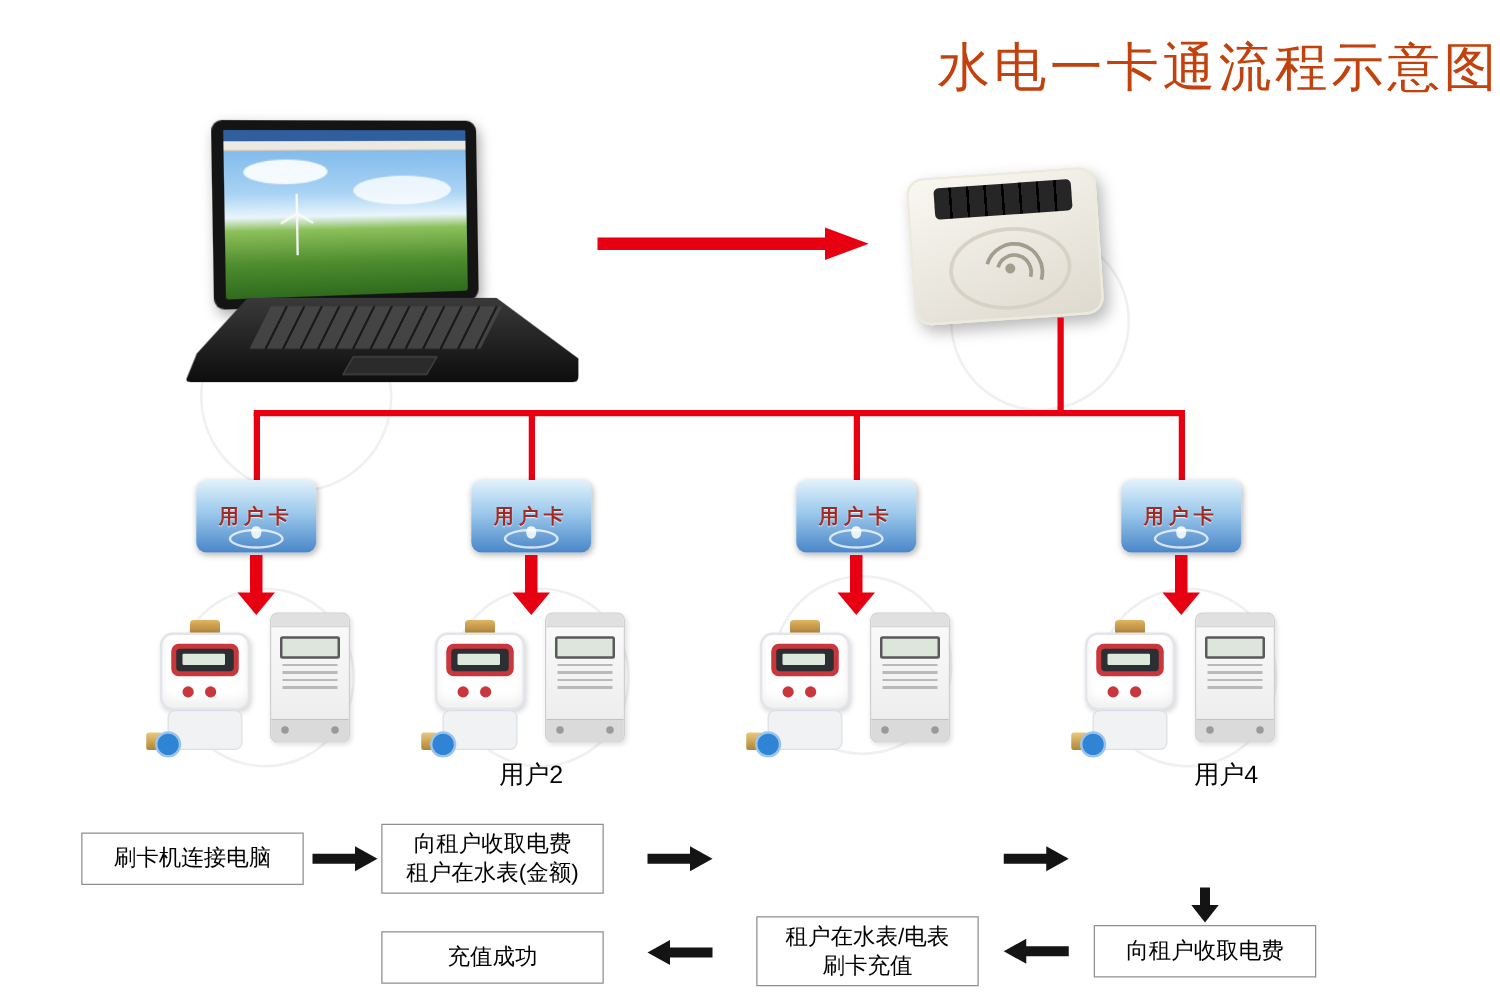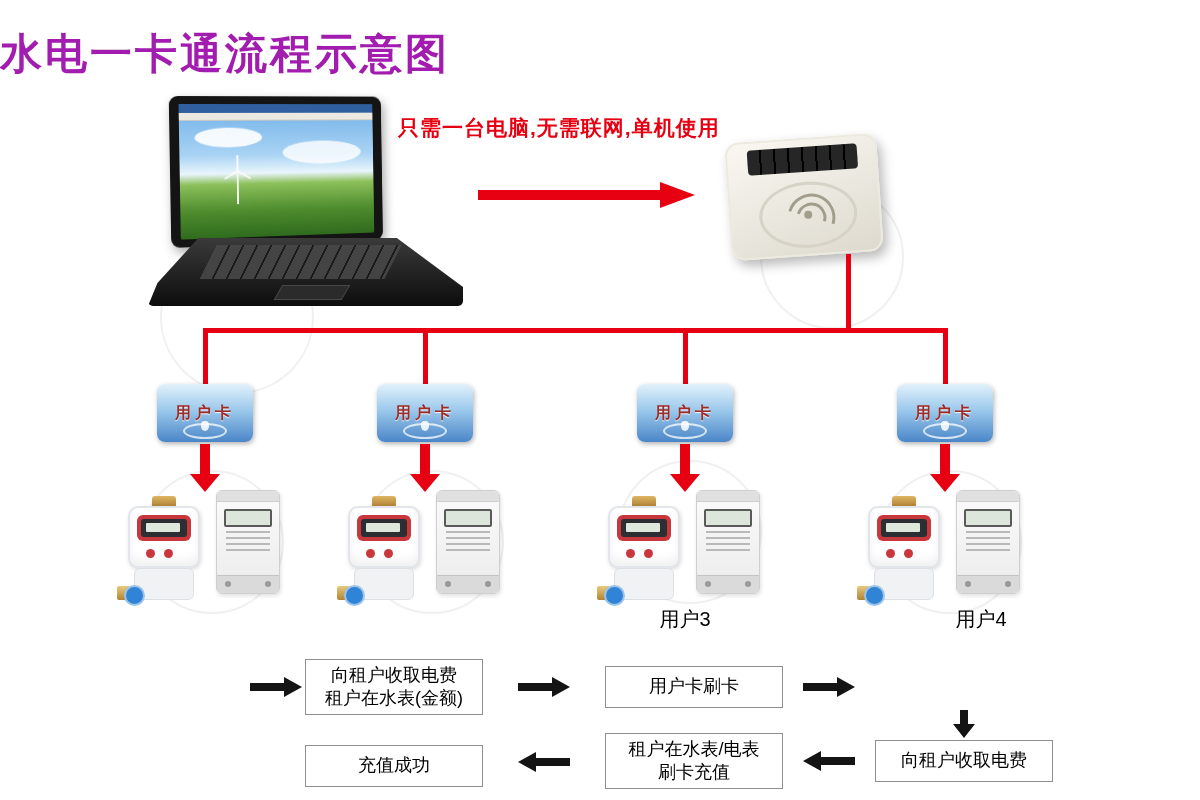--- a/index.html
+++ b/index.html
@@ -1,22 +1,22 @@
 <!DOCTYPE html>
 <html><head>
 <meta charset="utf-8">
 <style>
   html,body { margin:0; padding:0; background:#fff; }
   .stage {
     position:relative; width:1200px; height:800px; background:#ffffff;
     font-family:"Liberation Sans","DejaVu Sans",sans-serif; overflow:hidden;
   }
   
-  .title { position:absolute; top:26px; left:0; width:100%; text-align:left;
-           font-size:42px; font-weight:bold; color:#a21caf; letter-spacing:3px; }
+  .title { position:absolute; top:26px; left:0; width:100%; text-align:right;
+           font-size:42px; font-weight:normal; color:#c2410c; letter-spacing:3px; }
   .note  { position:absolute; left:398px; top:114px; color:#e60012;
            font-size:21px; font-weight:bold; letter-spacing:1px; }
 
   
   .laptop { position:absolute; left:148px; top:96px; width:315px; height:210px; }
   .lp-screen { position:absolute; left:22px; top:0; width:232px; height:152px;
     background:#141414; border-radius:9px; padding:8px 10px; box-sizing:border-box;
     transform:perspective(900px) rotateY(14deg) rotate(-1deg); transform-origin:left center;
     box-shadow:3px 5px 12px rgba(0,0,0,.35); }
   .lp-display { position:relative; width:100%; height:100%; overflow:hidden; border-radius:2px;
@@ -182,21 +182,20 @@
         <div class="turbine-blade b2"></div>
         <div class="turbine-blade b3"></div>
       </div>
     </div>
     <div class="lp-base">
       <div class="lp-keys"></div>
       <div class="lp-touchpad"></div>
     </div>
   </div>
 
-  <div class="note">只需一台电脑,无需联网,单机使用</div>
 
   <div class="big-arrow">
     <div class="shaft"></div>
     <div class="head"></div>
   </div>
 
   <div class="reader">
     <div class="reader-panel"></div>
     <div class="rfid">
       <div class="rfid-dot"></div>
@@ -344,38 +343,38 @@
     <div class="emeter">
       <div class="em-top"></div>
       <div class="em-lcd"></div>
       <div class="em-lines"></div>
       <div class="em-bottom"></div>
       <div class="em-screw e1"></div>
       <div class="em-screw e2"></div>
     </div>
   </div>
 
-  <div class="user-label l3">用户3</div>
+  <div class="user-label l2">用户2</div>
   <div class="user-label l4">用户4</div>
 
+  <div class="fbox fb1">
+    <span>刷卡机连接电脑</span>
+  </div>
   <div class="arr arr-r ar1">
       <div class="shaft"></div>
       <div class="head"></div>
     </div>
   <div class="fbox fb2">
     <span>向租户收取电费</span>
     <span>租户在水表(金额)</span>
   </div>
   <div class="arr arr-r ar2">
       <div class="shaft"></div>
       <div class="head"></div>
     </div>
-  <div class="fbox fb3">
-    <span>用户卡刷卡</span>
-  </div>
   <div class="arr arr-r ar3">
       <div class="shaft"></div>
       <div class="head"></div>
     </div>
   <div class="arr arr-d ad1">
       <div class="shaft"></div>
       <div class="head"></div>
     </div>
   <div class="fbox fb5">
     <span>向租户收取电费</span>

